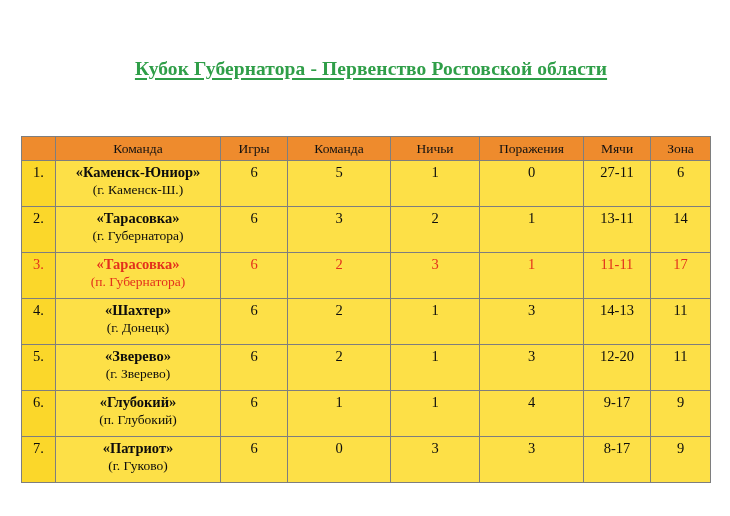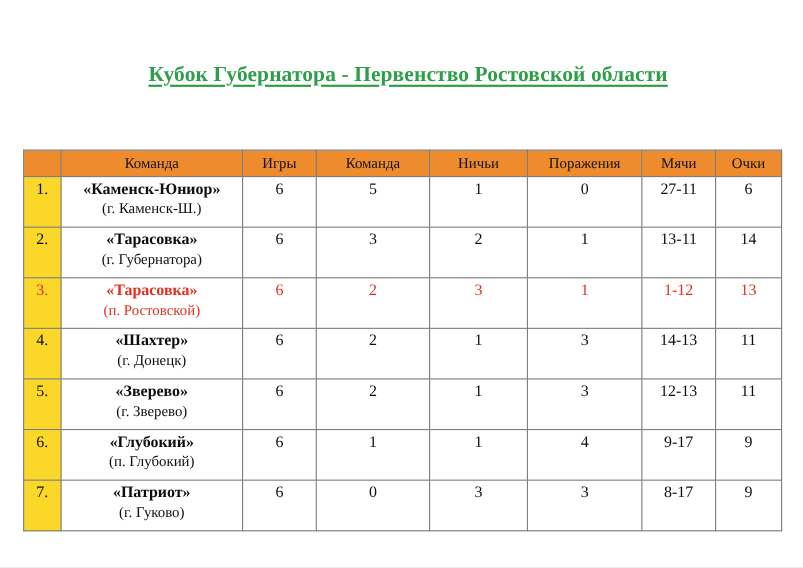--- a/index.html
+++ b/index.html
@@ -79,21 +79,21 @@
     height: 23px;
     font-size: 13.5px;
     color: #111111;
     text-align: center;
     border-color: #8a5a22;
   }
   thead th.h-rank { background: #ee8b2d; }
 
   
   tbody td {
-    background: #ffffff;
+    background: #fde047;
     height: 41px;
     font-size: 14.5px;
     color: #0d0d0d;
     text-align: center;
   }
   tbody td.rank {
     background: #fbd72a;
     font-size: 14.5px;
     text-align: center;
     vertical-align: top;
@@ -154,21 +154,21 @@
       </colgroup>
       <thead>
         <tr>
           <th class="h-rank"></th>
           <th>Команда</th>
           <th>Игры</th>
           <th>Команда</th>
           <th>Ничьи</th>
           <th>Поражения</th>
           <th>Мячи</th>
-          <th>Очки</th>
+          <th>Зона</th>
         </tr>
       </thead>
       <tbody id="standings-body">
           <tr>
             <td class="rank">1.</td>
             <td class="team">
               <span class="team-name">«Каменск-Юниор»</span>
               <span class="team-city">(г. Каменск-Ш.)</span>
             </td>
             <td class="num">6</td>
@@ -188,28 +188,28 @@
             <td class="num">3</td>
             <td class="num">2</td>
             <td class="num">1</td>
             <td class="num">13-11</td>
             <td class="num">14</td>
           </tr>
           <tr class="hl">
             <td class="rank">3.</td>
             <td class="team">
               <span class="team-name">«Тарасовка»</span>
-              <span class="team-city">(п. Ростовской)</span>
-            </td>
-            <td class="num">6</td>
-            <td class="num">2</td>
-            <td class="num">3</td>
-            <td class="num">1</td>
-            <td class="num">1-12</td>
-            <td class="num">13</td>
+              <span class="team-city">(п. Губернатора)</span>
+            </td>
+            <td class="num">6</td>
+            <td class="num">2</td>
+            <td class="num">3</td>
+            <td class="num">1</td>
+            <td class="num">11-11</td>
+            <td class="num">17</td>
           </tr>
           <tr>
             <td class="rank">4.</td>
             <td class="team">
               <span class="team-name">«Шахтер»</span>
               <span class="team-city">(г. Донецк)</span>
             </td>
             <td class="num">6</td>
             <td class="num">2</td>
             <td class="num">1</td>
@@ -220,21 +220,21 @@
           <tr>
             <td class="rank">5.</td>
             <td class="team">
               <span class="team-name">«Зверево»</span>
               <span class="team-city">(г. Зверево)</span>
             </td>
             <td class="num">6</td>
             <td class="num">2</td>
             <td class="num">1</td>
             <td class="num">3</td>
-            <td class="num">12-13</td>
+            <td class="num">12-20</td>
             <td class="num">11</td>
           </tr>
           <tr>
             <td class="rank">6.</td>
             <td class="team">
               <span class="team-name">«Глубокий»</span>
               <span class="team-city">(п. Глубокий)</span>
             </td>
             <td class="num">6</td>
             <td class="num">1</td>

